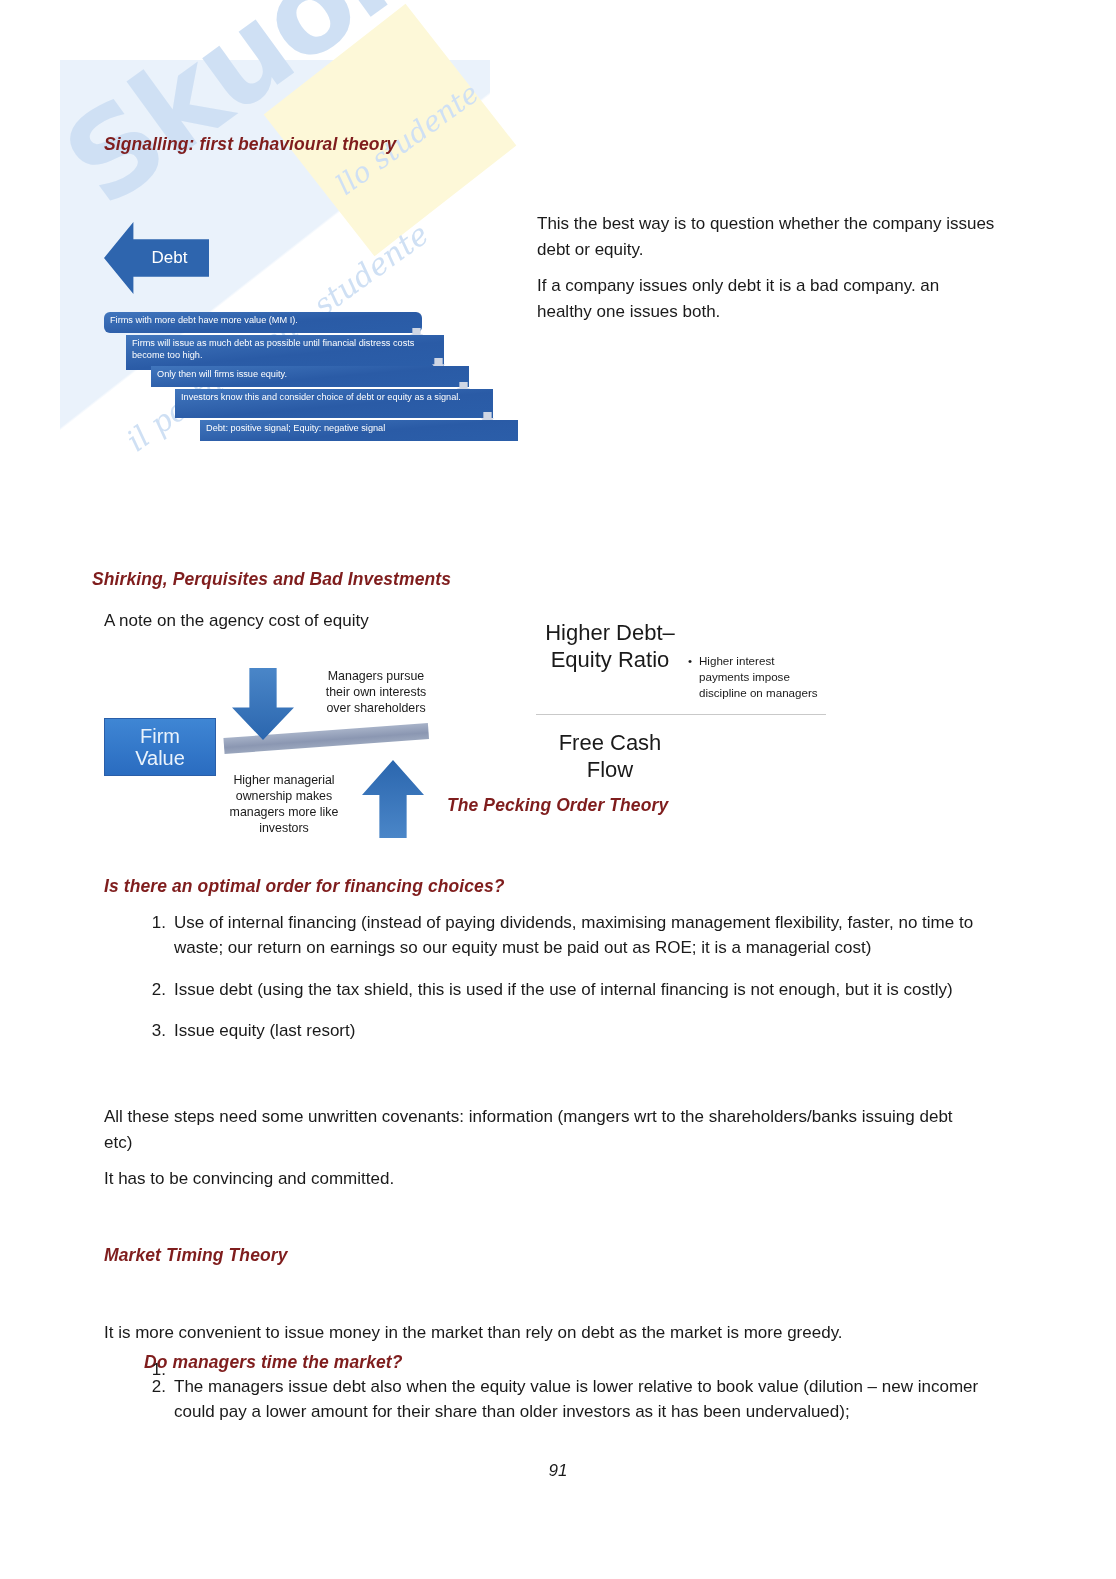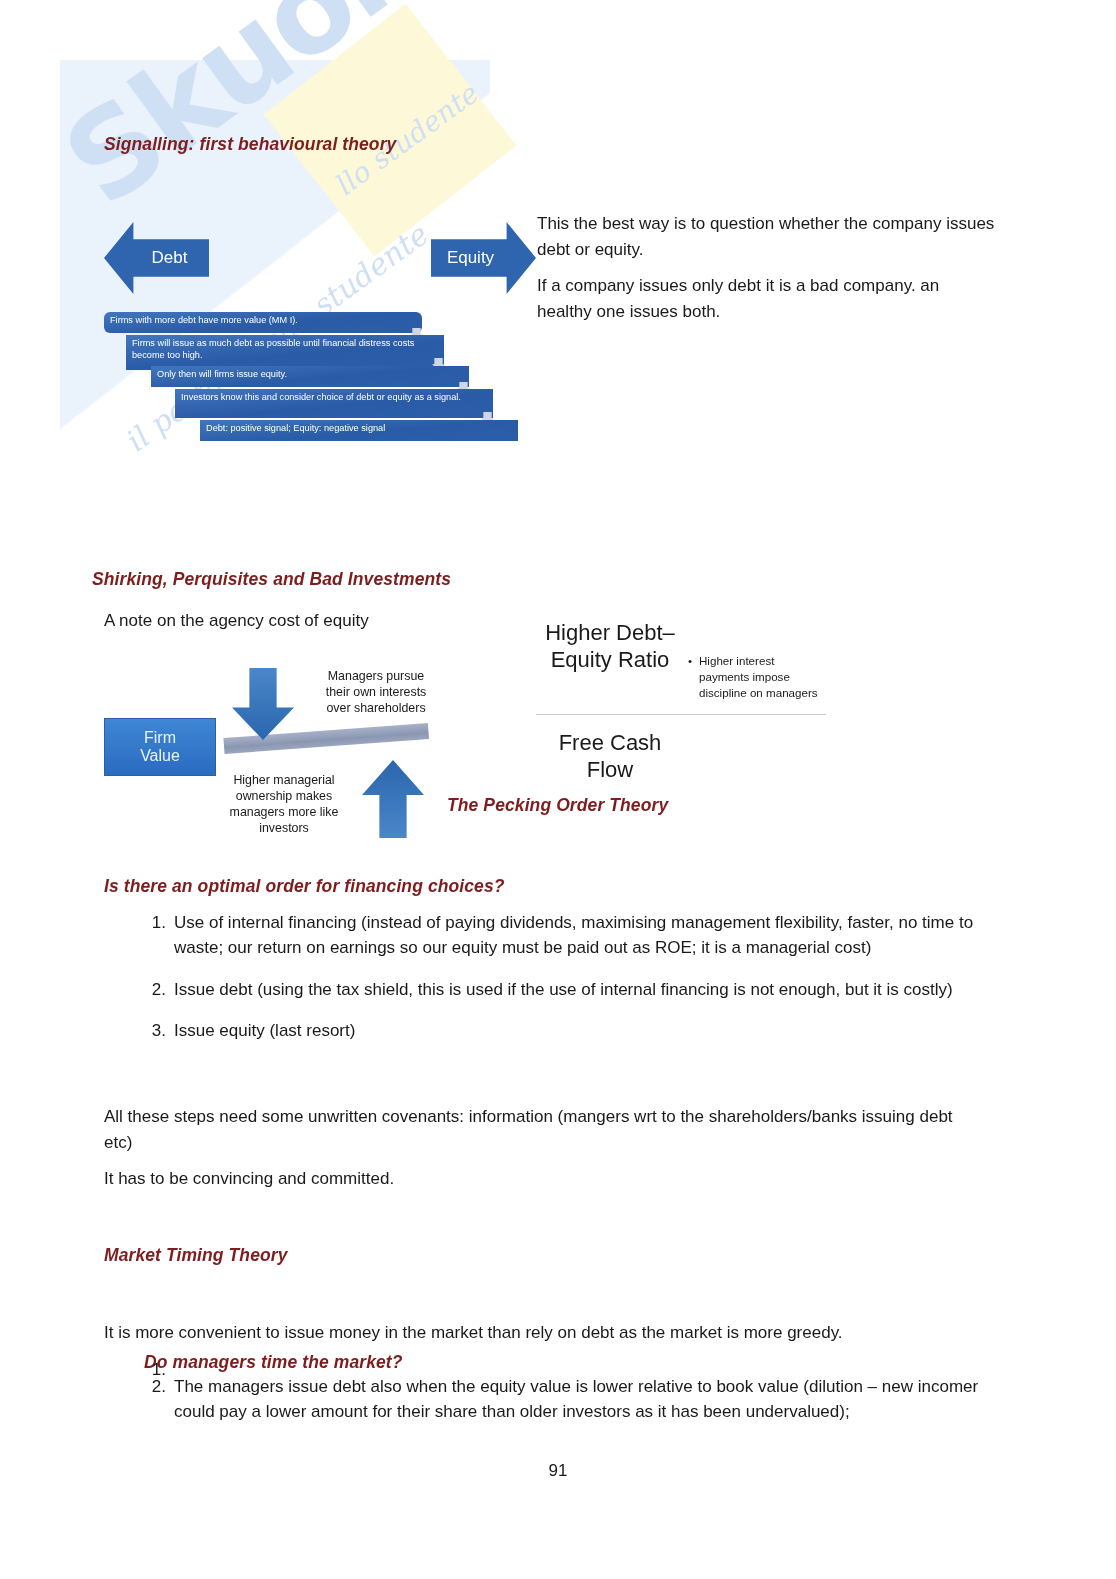--- a/index.html
+++ b/index.html
@@ -78,21 +78,21 @@
     position:absolute;width:13px;height:13px;background:#cfd6e4;
     clip-path:polygon(18% 0%, 82% 0%, 82% 48%, 100% 48%, 50% 100%, 0% 48%, 18% 48%);
   }
 
   
   #fv{position:absolute;left:104px;top:660px;width:340px;height:190px;}
   .fv-box{
     position:absolute;left:0px;top:58px;width:112px;height:58px;
     background:linear-gradient(180deg,#3f86d4 0%,#2a6cc0 100%);
     border:1px solid #2a5ea8;
-    color:#eaf3fc;font-size:16px;line-height:1.12;
+    color:#eaf3fc;font-size:20px;line-height:1.12;
     display:flex;flex-direction:column;align-items:center;justify-content:center;
     box-sizing:border-box;
   }
   .fv-wedge{
     position:absolute;left:120px;top:78px;width:205px;height:16px;
     background:linear-gradient(180deg,#a7b2c8 0%,#8b97b2 60%,#9aa6bd 100%);
     transform:rotate(-4.2deg);transform-origin:left center;
   }
   .fv-arrow-down{
     position:absolute;left:128px;top:8px;width:62px;height:72px;
@@ -126,21 +126,21 @@
 
   
   ol.numlist{
     position:absolute;margin:0;padding:0;list-style:none;
     font-size:17px;line-height:1.46;color:#1a1a1a;
   }
   ol.numlist li{position:relative;padding-left:70px;margin-bottom:17px;}
   ol.numlist li .num{position:absolute;left:36px;top:0;width:26px;text-align:right;}
   .pgnum{
     position:absolute;left:0;width:1116px;text-align:center;
-    font-size:17px;color:#1a1a1a;
+    font-size:17px;color:#1a1a1a;font-style:italic;
   }
 </style>
 </head>
 <body>
 
 <div id="watermark">
   <div class="wm-tri"></div>
   <div class="wm-square"></div>
   <div class="wm-brand">Skuola.net</div>
   <div class="wm-sub">il portale dello studente</div>
@@ -150,23 +150,20 @@
 <div id="page">
 
   <div class="h-italic" style="left:104px;top:134px;">Signalling: first behavioural theory</div>
 
   <div id="sig-graphic">
 
     <div class="arrow-left">
       <span>Debt</span>
     </div>
 
-    <div class="arrow-right">
-      <span>Equity</span>
-    </div>
 
     <div class="cascade">
       <div class="casc-bar" style="left:0px;top:0px;width:318px;height:21px;border-radius:6px;">Firms with more debt have more value (MM I).</div>
       <div class="casc-notch" style="left:306px;top:16px;"></div>
 
       <div class="casc-bar" style="left:22px;top:23px;width:318px;height:35px;">Firms will issue as much debt as possible until financial distress costs become too high.</div>
       <div class="casc-notch" style="left:328px;top:46px;"></div>
 
       <div class="casc-bar" style="left:47px;top:54px;width:318px;height:21px;">Only then will firms issue equity.</div>
       <div class="casc-notch" style="left:353px;top:70px;"></div>

